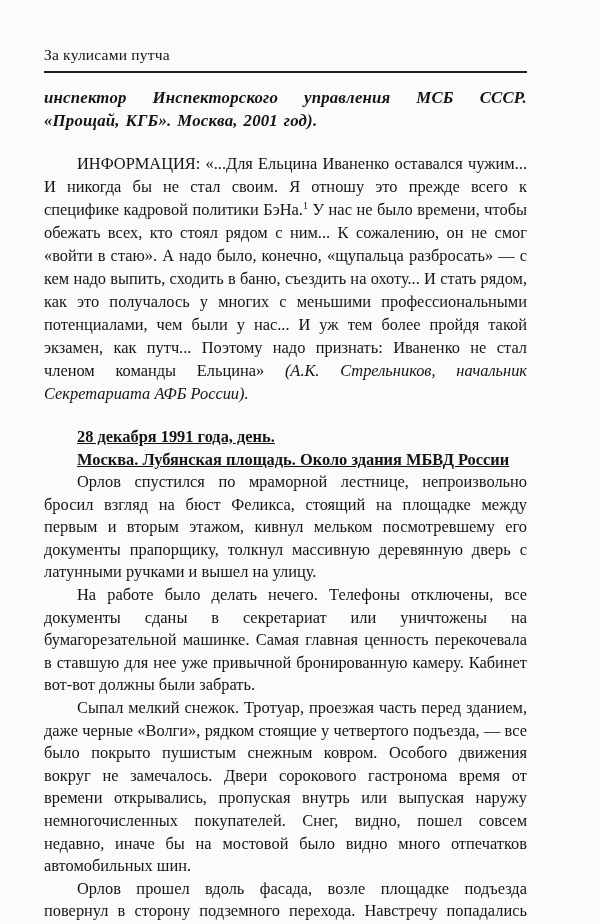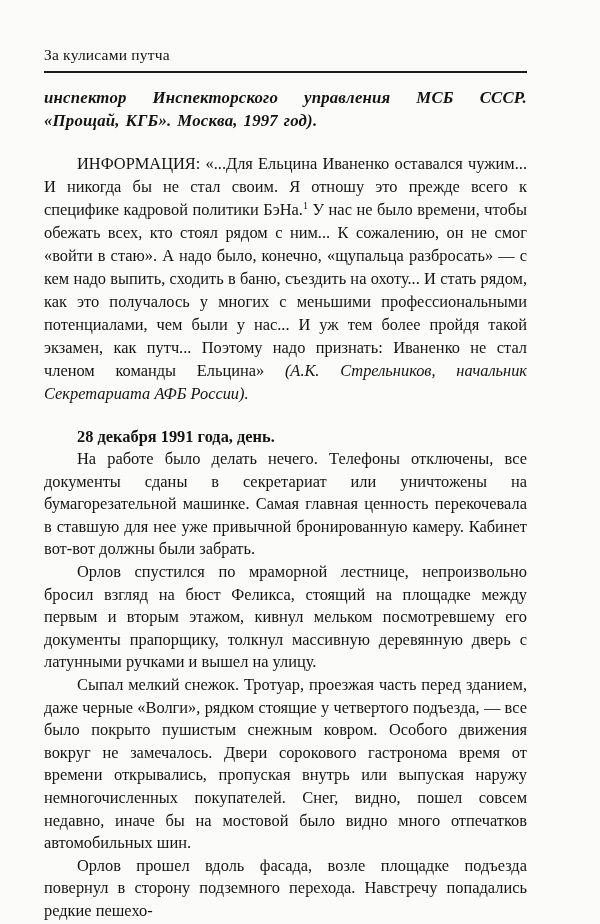--- a/index.html
+++ b/index.html
@@ -45,50 +45,52 @@
   .fn-ref {
     font-size: 10px;
     vertical-align: super;
     line-height: 0;
   }
   .dateline, .location {
     font-weight: bold;
     font-size: 16.4px;
     line-height: 23px;
     text-indent: 33px;
+    text-decoration: underline;
   }
   .dateline { margin-top: 20px; }
   .body-par {
     font-size: 16.4px;
     line-height: 22.6px;
     text-align: justify;
     text-indent: 33px;
   }
 </style>
 </head>
 <body>
 
 <div class="page">
 
   <div class="running-header">
     <span>За кулисами путча</span>
   </div>
 
   <div class="content">
 
-    <p class="source">инспектор Инспекторского управления МСБ СССР. «Прощай, КГБ». Москва, 1997 год).</p>
+    <p class="source">инспектор Инспекторского управления МСБ СССР. «Прощай, КГБ». Москва, 2001 год).</p>
 
     <p class="info"><span>ИНФОРМАЦИЯ: «...Для Ельцина Иваненко оставался чужим... И никогда бы не стал своим. Я отношу это прежде всего к специфике кадровой политики БэНа.</span><sup class="fn-ref">1</sup><span> У нас не было времени, чтобы обежать всех, кто стоял рядом с ним... К сожалению, он не смог «войти в стаю». А надо было, конечно, «щупальца разбросать» — с кем надо выпить, сходить в баню, съездить на охоту... И стать рядом, как это получалось у многих с меньшими профессиональными потенциалами, чем были у нас... И уж тем более пройдя такой экзамен, как путч... Поэтому надо признать: Иваненко не стал членом команды Ельцина» </span><span class="attr">(А.К. Стрельников, начальник Секретариата АФБ России).</span></p>
 
     <p class="dateline">28 декабря 1991 года, день.</p>
 
+    <p class="location">Москва. Лубянская площадь. Около здания МБВД России</p>
+
+    <p class="body-par">Орлов спустился по мраморной лестнице, непроизвольно бросил взгляд на бюст Феликса, стоящий на площадке между первым и вторым этажом, кивнул мельком посмотревшему его документы прапорщику, толкнул массивную деревянную дверь с латунными ручками и вышел на улицу.</p>
 
     <p class="body-par">На работе было делать нечего. Телефоны отключены, все документы сданы в секретариат или уничтожены на бумагорезательной машинке. Самая главная ценность перекочевала в ставшую для нее уже привычной бронированную камеру. Кабинет вот-вот должны были забрать.</p>
-
-    <p class="body-par">Орлов спустился по мраморной лестнице, непроизвольно бросил взгляд на бюст Феликса, стоящий на площадке между первым и вторым этажом, кивнул мельком посмотревшему его документы прапорщику, толкнул массивную деревянную дверь с латунными ручками и вышел на улицу.</p>
 
     <p class="body-par">Сыпал мелкий снежок. Тротуар, проезжая часть перед зданием, даже черные «Волги», рядком стоящие у четвертого подъезда, — все было покрыто пушистым снежным ковром. Особого движения вокруг не замечалось. Двери сорокового гастронома время от времени открывались, пропуская внутрь или выпуская наружу немногочисленных покупателей. Снег, видно, пошел совсем недавно, иначе бы на мостовой было видно много отпечатков автомобильных шин.</p>
 
     <p class="body-par">Орлов прошел вдоль фасада, возле площадке подъезда повернул в сторону подземного перехода. Навстречу попадались редкие пешехо-</p>
 
   </div>
 
 </div>
 
 </body></html>

